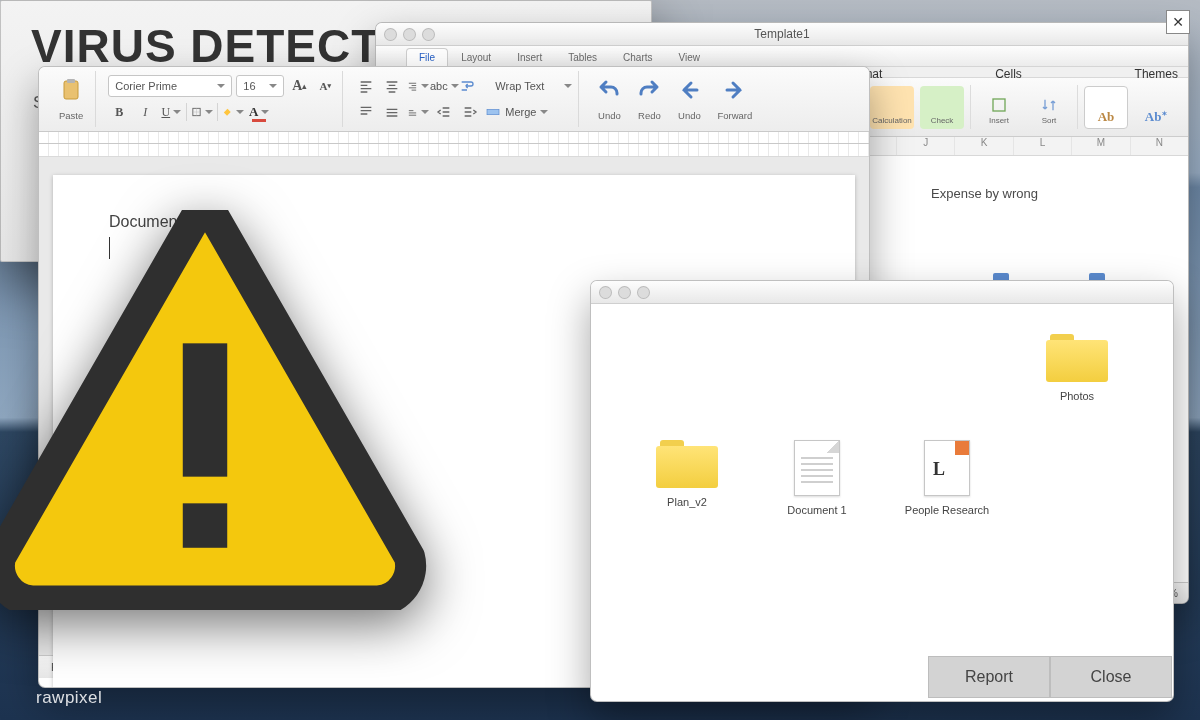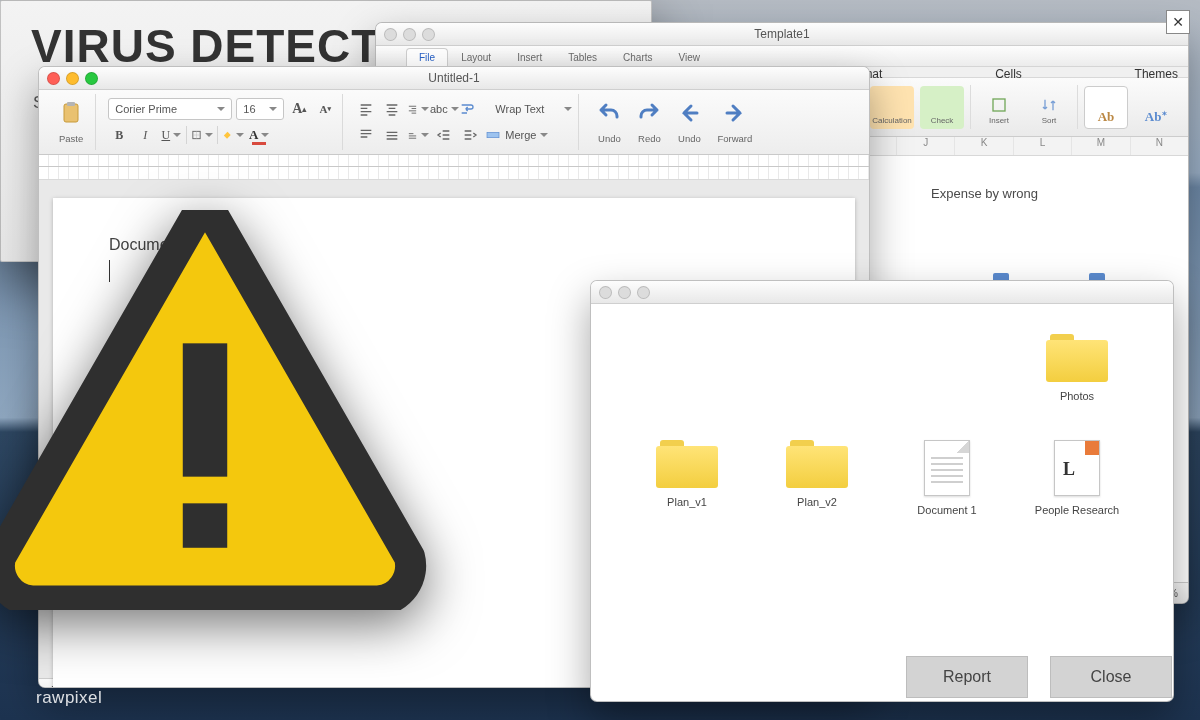--- a/index.html
+++ b/index.html
@@ -83,21 +83,21 @@
   .doc-icon .logo{position:absolute;left:8px;top:18px;font:700 18px Georgia;color:#333}
   .doc-icon .corner{position:absolute;right:0;top:0;width:14px;height:14px;background:#e97b3a}
 
   
   #alert { left:285px; top:200px; width:650px; height:260px; background:linear-gradient(#f3f3f3,#e6e6e6);
     border-radius:2px; box-shadow:0 22px 55px rgba(0,0,0,.5); border:1px solid rgba(0,0,0,.2);}
   #alert .close-x{position:absolute;right:10px;top:10px;width:22px;height:22px;border:1px solid #888;background:#fff;
     display:flex;align-items:center;justify-content:center;font-size:14px;color:#333;cursor:pointer}
   #alert h1{margin:22px 0 0 30px;font:700 46px/1 Arial;color:#333;letter-spacing:1px}
   #alert .msg{margin:24px 0 0 32px;font-size:17px;color:#555}
-  #alert .buttons{position:absolute;right:28px;bottom:22px;display:flex;gap:22px}
+  #alert .buttons{position:absolute;right:28px;bottom:22px;display:flex;}
   #alert .btn{min-width:120px;height:40px;background:#d3d3d3;border:1px solid #bdbdbd;font-size:16px;color:#444;
     display:flex;align-items:center;justify-content:center;cursor:pointer}
 
   
   .warning { position:absolute; left:-20px; top:210px; width:450px; height:400px; pointer-events:none;
     filter:drop-shadow(0 14px 26px rgba(0,0,0,.55));}
   .warning svg{width:100%;height:100%}
 
   .watermark{position:absolute;left:36px;bottom:12px;color:rgba(255,255,255,.85);font-size:17px;letter-spacing:.5px}
 
@@ -222,28 +222,20 @@
   <div class="ss-status">
     <svg viewBox="0 0 24 24">
         <circle cx="10" cy="10" r="6" fill="none" stroke="#777" stroke-width="2"></circle>
         <path d="M15 15l5 5" stroke="#777" stroke-width="2"></path>
       </svg>
     <span>120%</span>
   </div>
 </div>
 
 <div id="wordproc" class="window">
-  <div class="titlebar">
-    <div class="traffic">
-      <div class="dot red"></div>
-      <div class="dot yellow"></div>
-      <div class="dot green"></div>
-    </div>
-    <div class="title-center">Untitled-1</div>
-  </div>
   <div class="ribbon">
     <div class="rib-group">
       <div class="ibtn lg">
         <svg viewBox="0 0 24 24">
             <rect x="5" y="3" width="14" height="18" rx="2" fill="#e9c170" stroke="#c79a3a"></rect>
             <rect x="8" y="1" width="8" height="4" rx="1" fill="#b4b4b4"></rect>
           </svg>
         <span class="txt">Paste</span>
       </div>
     </div>
@@ -398,24 +390,20 @@
   <div class="body" id="files-body">
       <div></div>
       <div></div>
       <div></div>
       <div class="file-item">
         <div class="folder-icon"></div>
         <div>Photos</div>
       </div>
       <div class="file-item">
         <div class="folder-icon"></div>
-        <div>Plan_v1</div>
-      </div>
-      <div class="file-item">
-        <div class="folder-icon"></div>
         <div>Plan_v2</div>
       </div>
       <div class="file-item">
         <div class="doc-icon">
           <div class="lines">
             <span></span>
             <span></span>
             <span></span>
             <span></span>
             <span></span>

